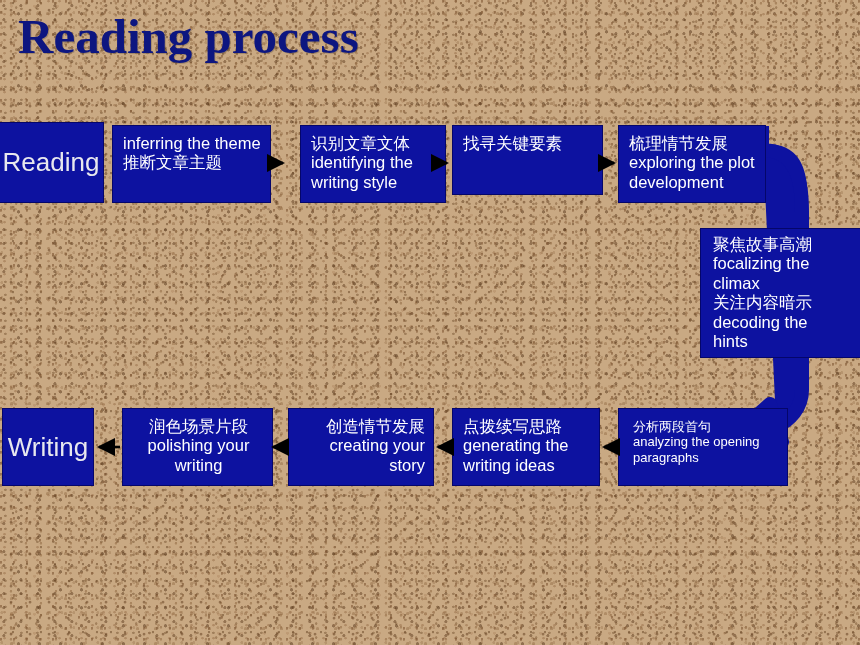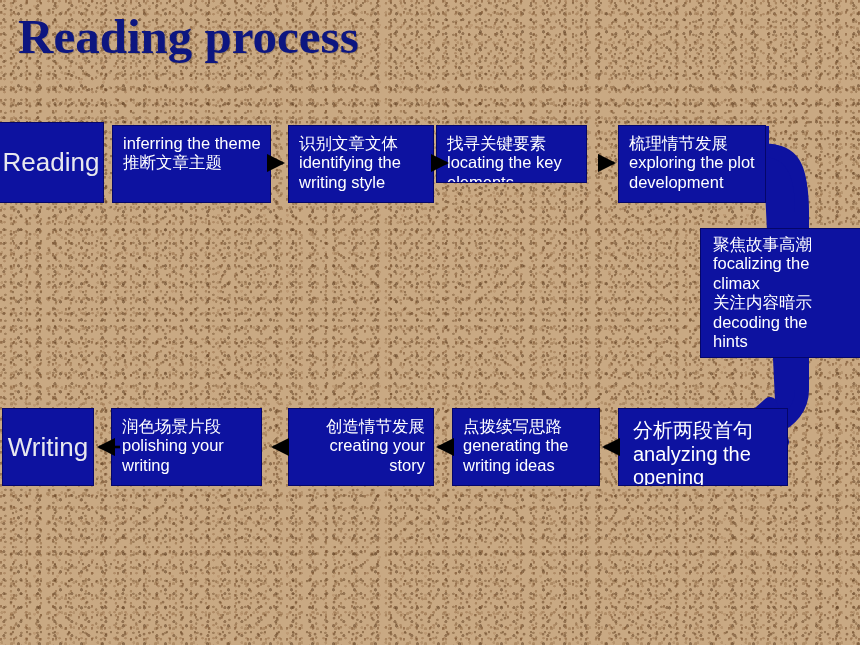--- a/index.html
+++ b/index.html
@@ -85,21 +85,21 @@
   }
   .node.step .txt {
     font-size: 16.5px;
     color: #ffffff;
   }
 
   .node.wide {
     padding: 10px 8px 8px 14px;
   }
   .node.wide .txt {
-    font-size: 20px;
+    font-size: 13px;
     color: #ffffff;
   }
 
   svg.overlay {
     position: absolute;
     left: 0;
     top: 0;
     width: 860px;
     height: 645px;
     pointer-events: none;
@@ -138,30 +138,28 @@
 
     <div class="node stage" style="left:-2px; top:122px; width:106px; height:81px;">
       <span class="txt">Reading</span>
     </div>
 
     <div class="node step" style="left:112px; top:125px; width:159px; height:78px;">
       <span class="txt">inferring the theme</span>
       <span class="txt">推断文章主题</span>
     </div>
 
-    <div class="node step" style="left:288px; top:125px; width:146px; height:78px;">
+    <div class="node step" style="left:300px; top:125px; width:146px; height:78px;">
       <span class="txt">识别文章文体</span>
       <span class="txt">identifying the
 writing style</span>
     </div>
 
-    <div class="node step" style="left:436px; top:125px; width:151px; height:58px;">
+    <div class="node step" style="left:452px; top:125px; width:151px; height:70px;font-family:Liberation Serif, serif;">
       <span class="txt">找寻关键要素</span>
-      <span class="txt">locating the key
-elements</span>
     </div>
 
     <div class="node step" style="left:618px; top:125px; width:148px; height:78px;">
       <span class="txt">梳理情节发展</span>
       <span class="txt">exploring the plot
 development</span>
     </div>
 
     <div class="node step" style="left:700px; top:228px; width:162px; height:130px; padding:6px 6px 6px 12px;">
       <span class="txt">聚焦故事高潮</span>
@@ -169,21 +167,21 @@
 climax</span>
       <span class="txt">关注内容暗示</span>
       <span class="txt">decoding the
 hints</span>
     </div>
 
     <div class="node stage" style="left:2px; top:408px; width:92px; height:78px;">
       <span class="txt">Writing</span>
     </div>
 
-    <div class="node step" style="left:111px; top:408px; width:151px; height:78px;">
+    <div class="node step" style="left:122px; top:408px; width:151px; height:78px;text-align:center;">
       <span class="txt">润色场景片段</span>
       <span class="txt">polishing your
 writing</span>
     </div>
 
     <div class="node step" style="left:288px; top:408px; width:146px; height:78px;text-align:right;">
       <span class="txt">创造情节发展</span>
       <span class="txt">creating your
 story</span>
     </div>

